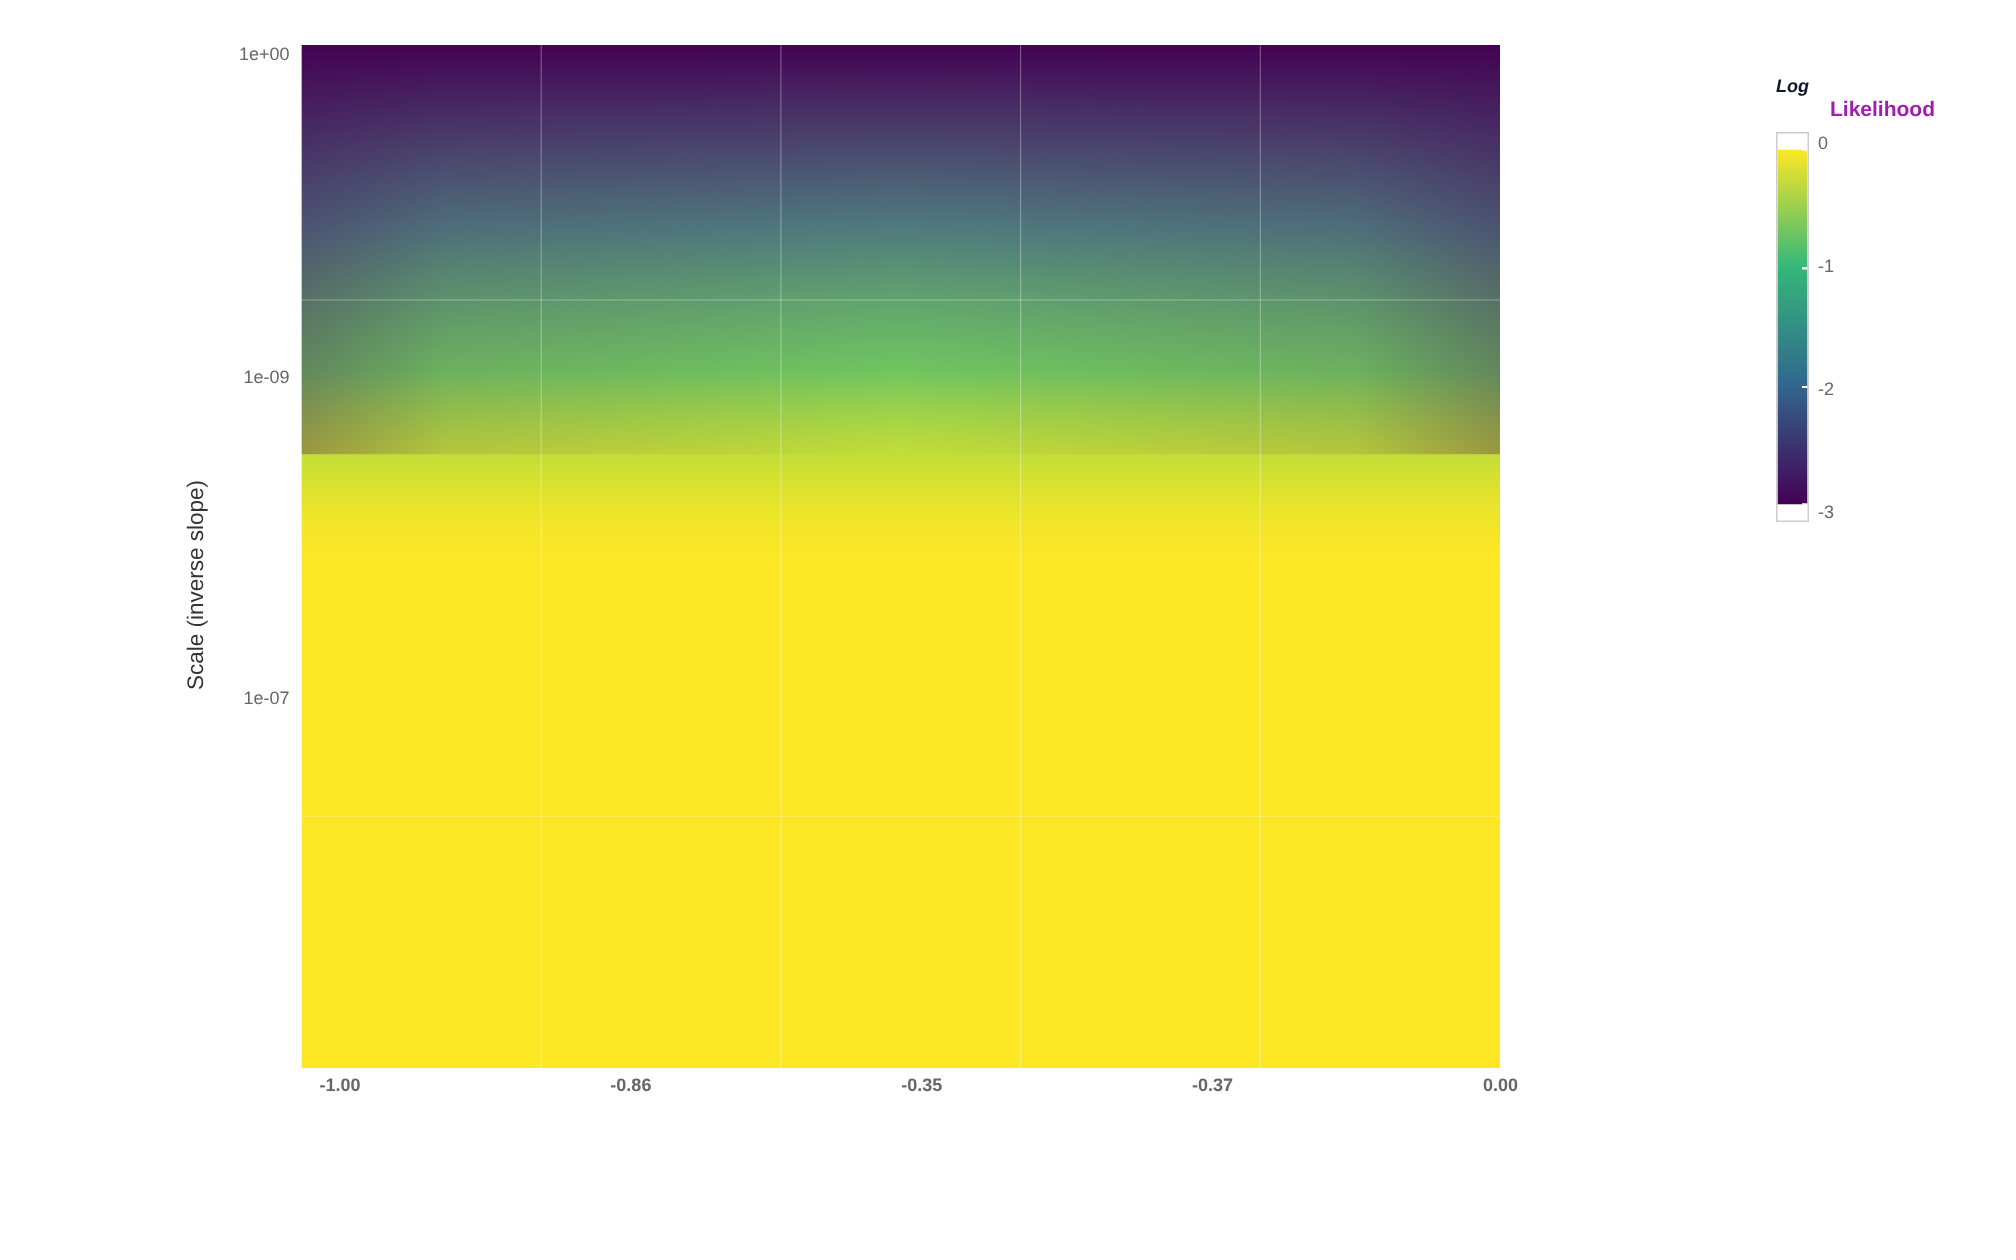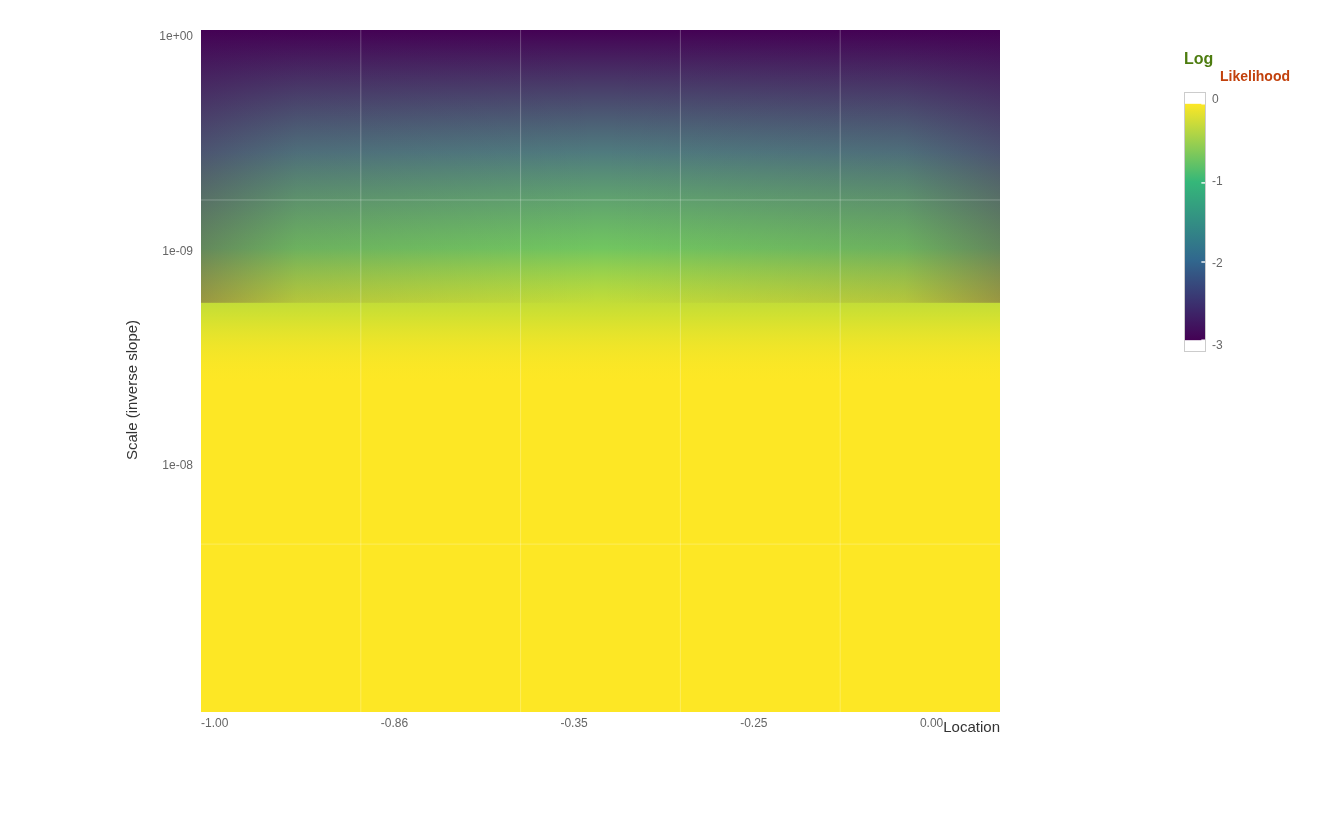--- a/index.html
+++ b/index.html
@@ -75,24 +75,26 @@
     .heatmap-canvas {
       position: absolute;
       top: 0;
       left: 0;
       width: 100%;
       height: calc(100% - 38px);
     }
     .x-axis-area {
       position: absolute;
       bottom: 0;
-      left: 0;
+      left: 12px;
       width: 100%;
       height: 38px;
       display: flex;
+      flex-direction: column;
+      font-weight: bold;
     }
     .x-ticks {
       display: flex;
       flex-direction: row;
       justify-content: space-between;
       width: 100%;
       font-size: 12px;
       color: #666;
       padding: 4px 0 0 0;
     }
@@ -109,27 +111,28 @@
     .legend-area {
       position: absolute;
       right: 30px;
       top: 50px;
       width: 130px;
       display: flex;
       flex-direction: column;
       align-items: flex-start;
     }
     .legend-title-line1 {
-      font-size: 16px;
-      color: #4d7c0f;
+      font-size: 12px;
+      color: #0f172a;
       font-weight: bold;
+      font-style: italic;
     }
     .legend-title-line2 {
       font-size: 14px;
-      color: #c2410c;
+      color: #a21caf;
       font-weight: bold;
       margin-bottom: 8px;
       padding-left: 36px;
     }
     .legend-bar-container {
       display: flex;
       flex-direction: row;
       align-items: stretch;
       height: 260px;
     }
@@ -156,21 +159,21 @@
 <body>
 
 <div class="chart-container">
   <div class="chart-area">
     <div class="plot-with-yaxis">
       <div class="y-axis-label">Scale (inverse slope)</div>
       <div class="y-ticks-and-plot">
         <div class="y-ticks">
           <div class="y-tick">1e+00</div>
           <div class="y-tick">1e-09</div>
-          <div class="y-tick">1e-08</div>
+          <div class="y-tick">1e-07</div>
 
           <div style="height:38px"></div>
         </div>
         <div class="plot-panel">
 
           <svg class="heatmap-canvas" xmlns="http://www.w3.org/2000/svg" preserveAspectRatio="none" viewBox="0 0 800 650" id="heatmap-svg">
             <defs>
 
               <linearGradient id="hGrad" x1="0%" y1="0%" x2="100%" y2="0%">
                 <stop offset="0%" stop-color="#fde725" stop-opacity="0.7"></stop>
@@ -226,24 +229,23 @@
             <line x1="320" y1="0" x2="320" y2="650" stroke="white" stroke-width="0.7" opacity="0.35"></line>
             <line x1="480" y1="0" x2="480" y2="650" stroke="white" stroke-width="0.7" opacity="0.35"></line>
             <line x1="640" y1="0" x2="640" y2="650" stroke="white" stroke-width="0.7" opacity="0.35"></line>
           </svg>
 
           <div class="x-axis-area">
             <div class="x-ticks">
               <div class="x-tick">-1.00</div>
               <div class="x-tick">-0.86</div>
               <div class="x-tick">-0.35</div>
-              <div class="x-tick">-0.25</div>
+              <div class="x-tick">-0.37</div>
               <div class="x-tick">0.00</div>
             </div>
-            <div class="x-axis-label">Location</div>
           </div>
         </div>
       </div>
     </div>
   </div>
 
   <div class="legend-area">
     <div class="legend-title-line1">Log</div>
     <div class="legend-title-line2">Likelihood</div>
     <div class="legend-bar-container">

